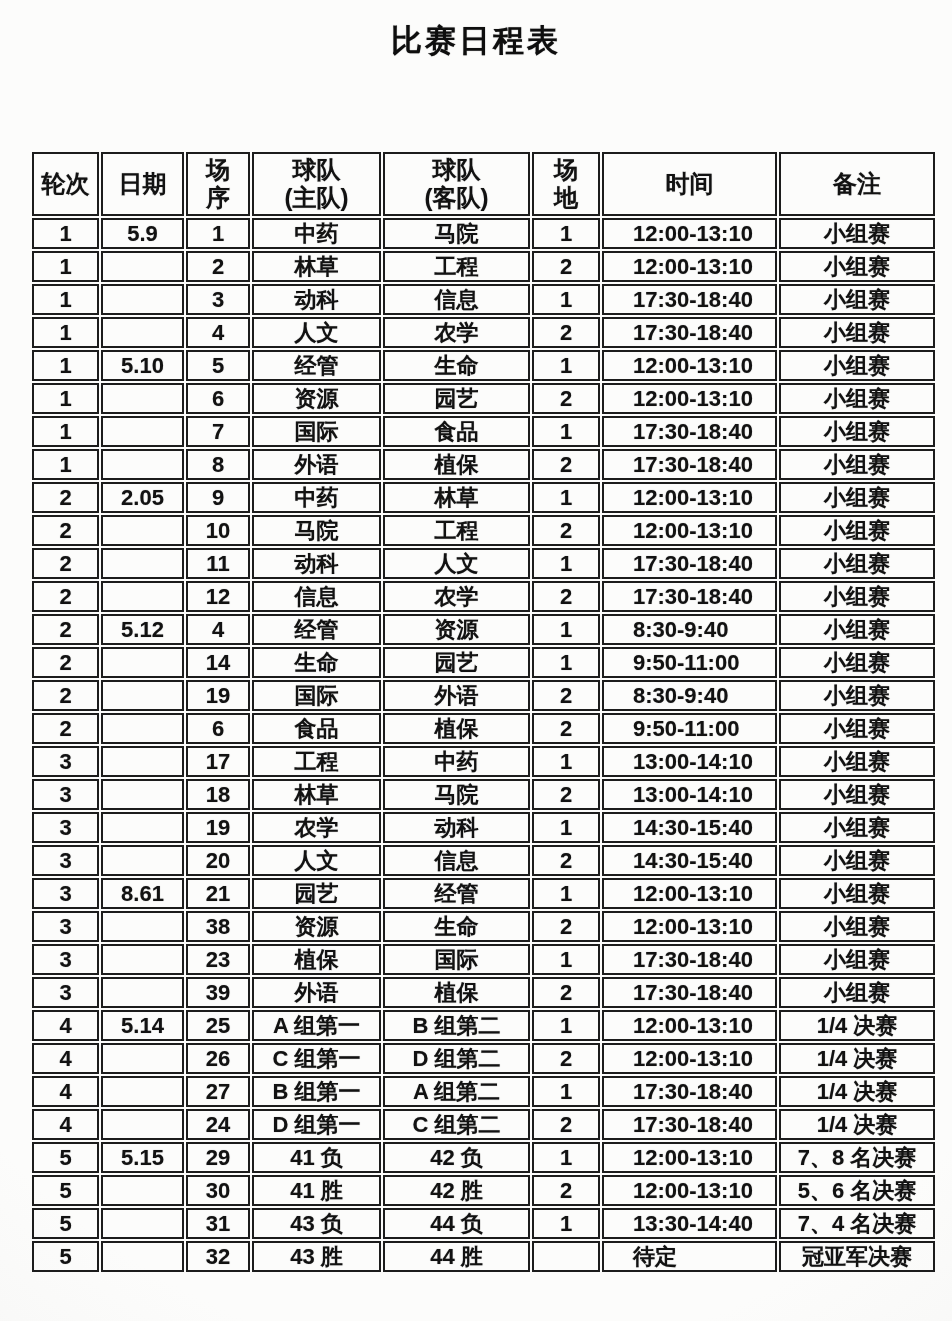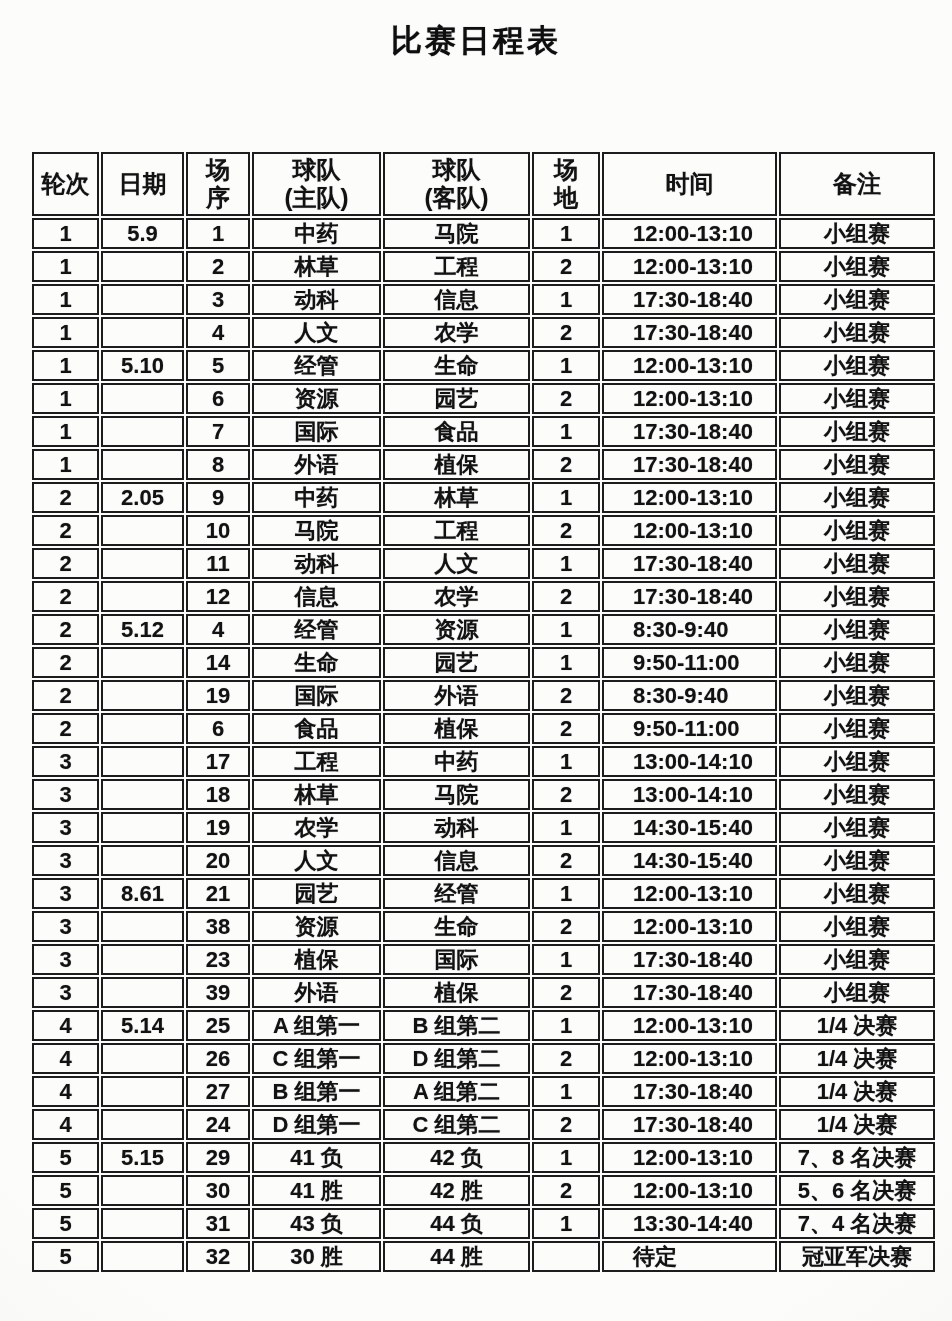--- a/index.html
+++ b/index.html
@@ -407,21 +407,21 @@
           <td>43 负</td>
           <td>44 负</td>
           <td>1</td>
           <td class="time-cell">13:30-14:40</td>
           <td>7、4 名决赛</td>
         </tr>
         <tr>
           <td>5</td>
           <td></td>
           <td>32</td>
-          <td>30 胜</td>
+          <td>43 胜</td>
           <td>44 胜</td>
           <td></td>
           <td class="time-cell">待定</td>
           <td>冠亚军决赛</td>
         </tr>
       </tbody>
   </table>
 </div>
 
 </body></html>

